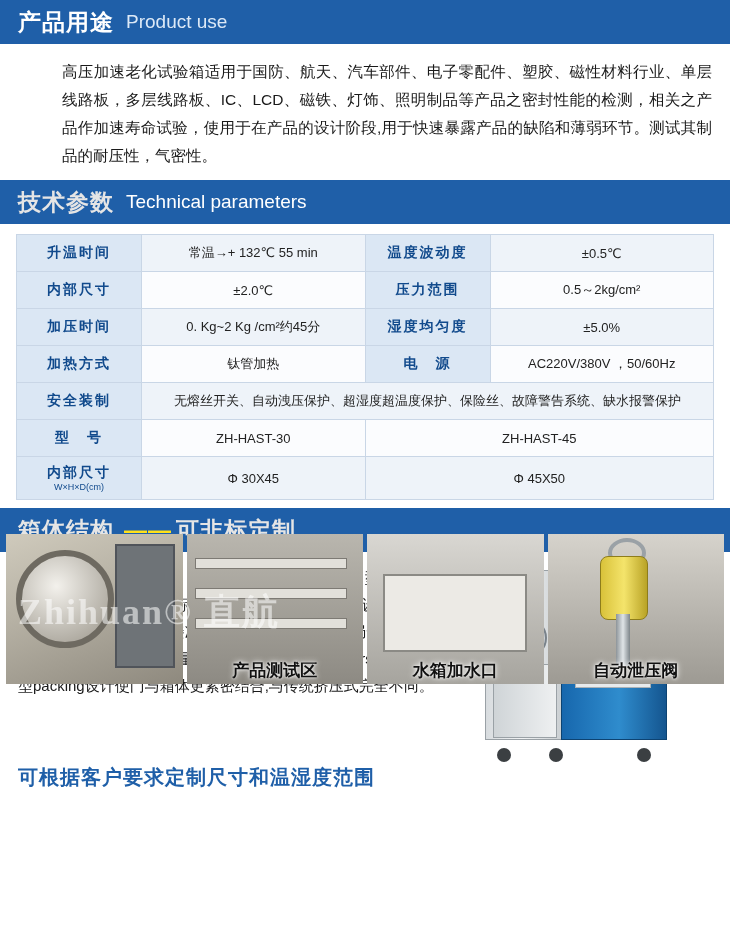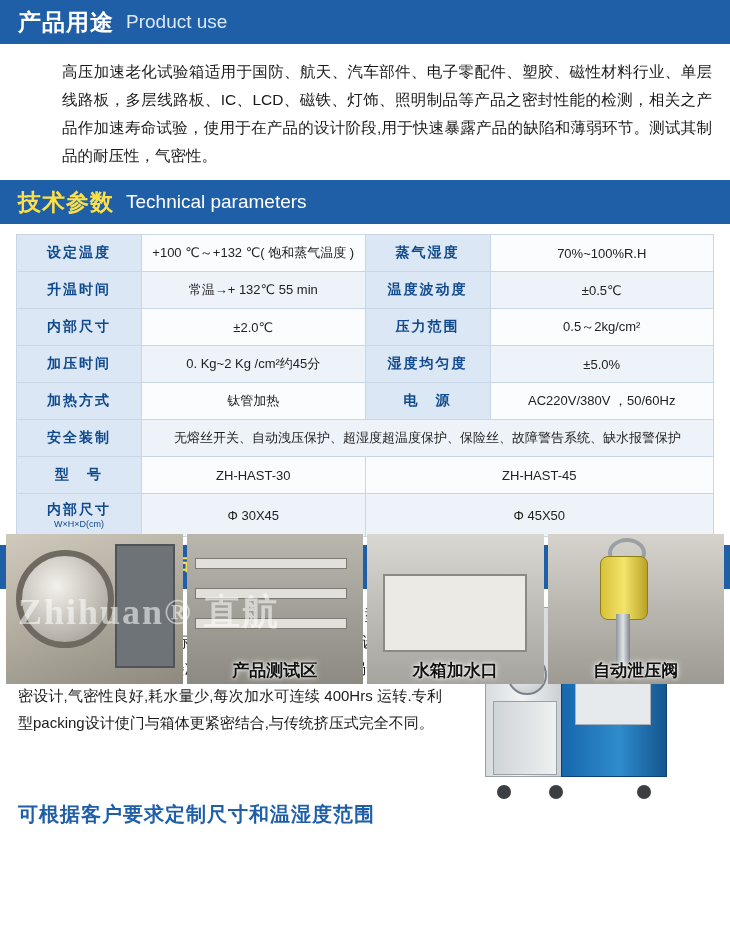--- a/index.html
+++ b/index.html
@@ -26,21 +26,21 @@
     font-size:23px;
     font-weight:bold;
     letter-spacing:1px;
   }
   .bar .en{
     color:#dce9f7;
     font-size:19px;
     margin-left:12px;
     font-weight:normal;
   }
-  .bar.yellow .cn{color:#fde047;}
+  .bar.yellow .cn{color:#e5e5e5;}
   .bar.yellow .en{color:#ffffff;}
 
   
   .para{
     padding:14px 18px 10px 18px;
     font-size:15.5px;
     line-height:28px;
     color:#1a1a1a;
     text-align:justify;
     margin-left:44px;
@@ -222,26 +222,20 @@
   <div class="para">高压加速老化试验箱适用于国防、航天、汽车部件、电子零配件、塑胶、磁性材料行业、单层线路板，多层线路板、IC、LCD、磁铁、灯饰、照明制品等产品之密封性能的检测，相关之产品作加速寿命试验，使用于在产品的设计阶段,用于快速暴露产品的缺陷和薄弱环节。测试其制品的耐压性，气密性。</div>
 
   <div class="bar yellow">
     <span class="cn">技术参数</span>
     <span class="en">Technical parameters</span>
   </div>
 
   <div class="tablewrap">
     <table class="spec">
       <tbody>
-          <tr>
-        <td class="lbl">设定温度</td>
-        <td>+100 ℃～+132 ℃( 饱和蒸气温度 )</td>
-        <td class="lbl">蒸气湿度</td>
-        <td>70%~100%R.H</td>
-      </tr>
       <tr class="alt">
         <td class="lbl">升温时间</td>
         <td>常温→+ 132℃ 55 min</td>
         <td class="lbl">温度波动度</td>
         <td>±0.5℃</td>
       </tr>
       <tr>
         <td class="lbl">内部尺寸</td>
         <td>±2.0℃</td>
         <td class="lbl">压力范围</td>
@@ -274,21 +268,21 @@
           <small>W×H×D(cm)</small>
         </td>
         <td>Φ 30X45</td>
         <td colspan="2">Φ 45X50</td>
       </tr>
     </tbody>
       </table>
   </div>
 
   <div class="bar yellow">
-    <span class="cn">汽车部件</span>
+    <span class="cn">箱体结构</span>
     <span class="cn" style="margin-left:10px;color:#ffe11a;">——</span>
     <span class="cn" style="margin-left:4px;">可非标定制</span>
   </div>
 
   <div class="struct">
     <div class="txt">外箱采用钢板烤漆蓝色、乳白色圆型内箱,不锈钢圆型试验内箱结构,符合工业安全容器标准,可防止试验中结露滴水设计,独立蒸汽发生室，避免蒸汽直接冲击产品，以免造成产品局部破坏。精密设计,气密性良好,耗水量少,每次加水可连续 400Hrs 运转.专利型packing设计使门与箱体更紧密结合,与传统挤压式完全不同。</div>
     <div class="pic">
       <div class="machine">
         <div class="m-top"></div>
         <div class="m-body"></div>

